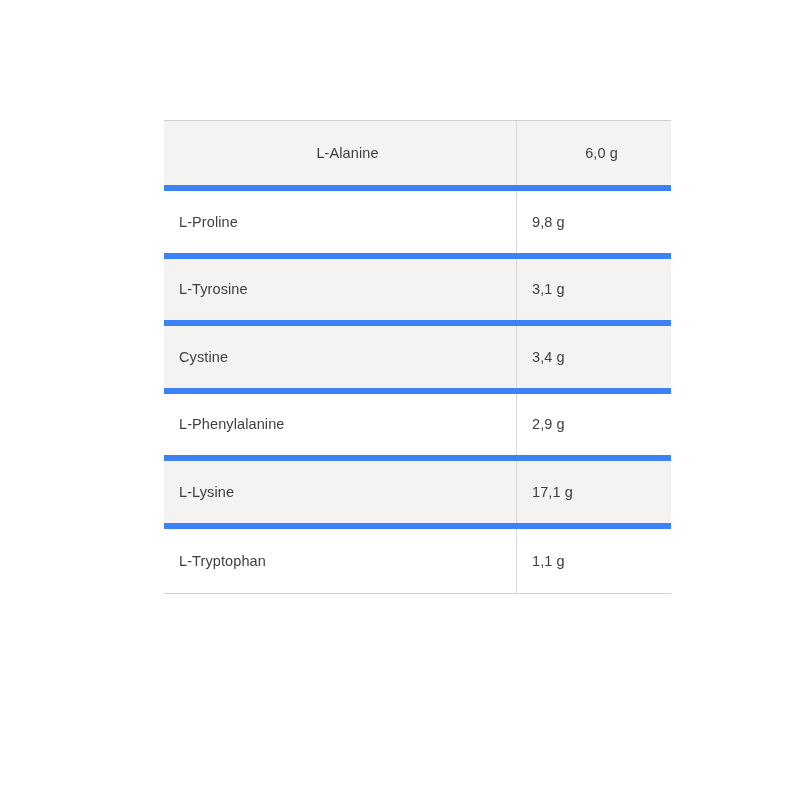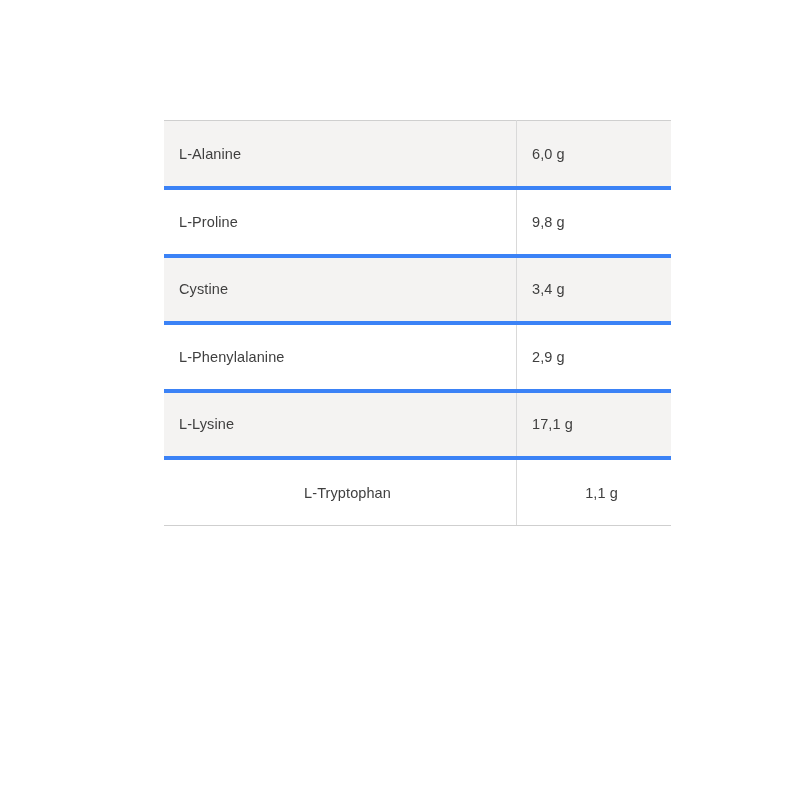--- a/index.html
+++ b/index.html
@@ -27,21 +27,21 @@
     left: 164px;
     top: 120px;
     width: 476px;
     border-collapse: collapse;
     table-layout: fixed;
   }
   .nutrition-table tr {
     height: 67.5px;
   }
   .nutrition-table td {
-    border-top: 4px solid #3b82f6;
+    border-top: 6px solid #3b82f6;
     border-bottom: 1px solid #d9d9d9;
     padding: 0 0 0 15px;
     font-size: 14.5px;
     color: #3f3f3f;
     font-weight: 400;
     vertical-align: middle;
     letter-spacing: 0.1px;
   }
   .nutrition-table td.col-name {
     width: 337px;
@@ -51,39 +51,43 @@
     width: 139px;
   }
   .nutrition-table tr.row-even td {
     background: #f4f3f2;
   }
   .nutrition-table tr.row-odd td {
     background: #ffffff;
   }
   .nutrition-table tr:first-child td {
     border-top: 1px solid #cfcfcf;
+    text-align: center;
   }
   .nutrition-table tr:last-child td {
     border-bottom: 1px solid #cfcfcf;
-    text-align: center;
   }
 </style>
 </head>
 <body>
 
 <div class="page">
   <table class="nutrition-table">
     <tbody>
       <tr class="row-even">
         <td class="col-name">L-Alanine</td>
         <td class="col-value">6,0 g</td>
       </tr>
       <tr class="row-odd">
         <td class="col-name">L-Proline</td>
         <td class="col-value">9,8 g</td>
+      </tr>
+      <tr class="row-even">
+        <td class="col-name">L-Tyrosine</td>
+        <td class="col-value">3,1 g</td>
       </tr>
       <tr class="row-even">
         <td class="col-name">Cystine</td>
         <td class="col-value">3,4 g</td>
       </tr>
       <tr class="row-odd">
         <td class="col-name">L-Phenylalanine</td>
         <td class="col-value">2,9 g</td>
       </tr>
       <tr class="row-even">

